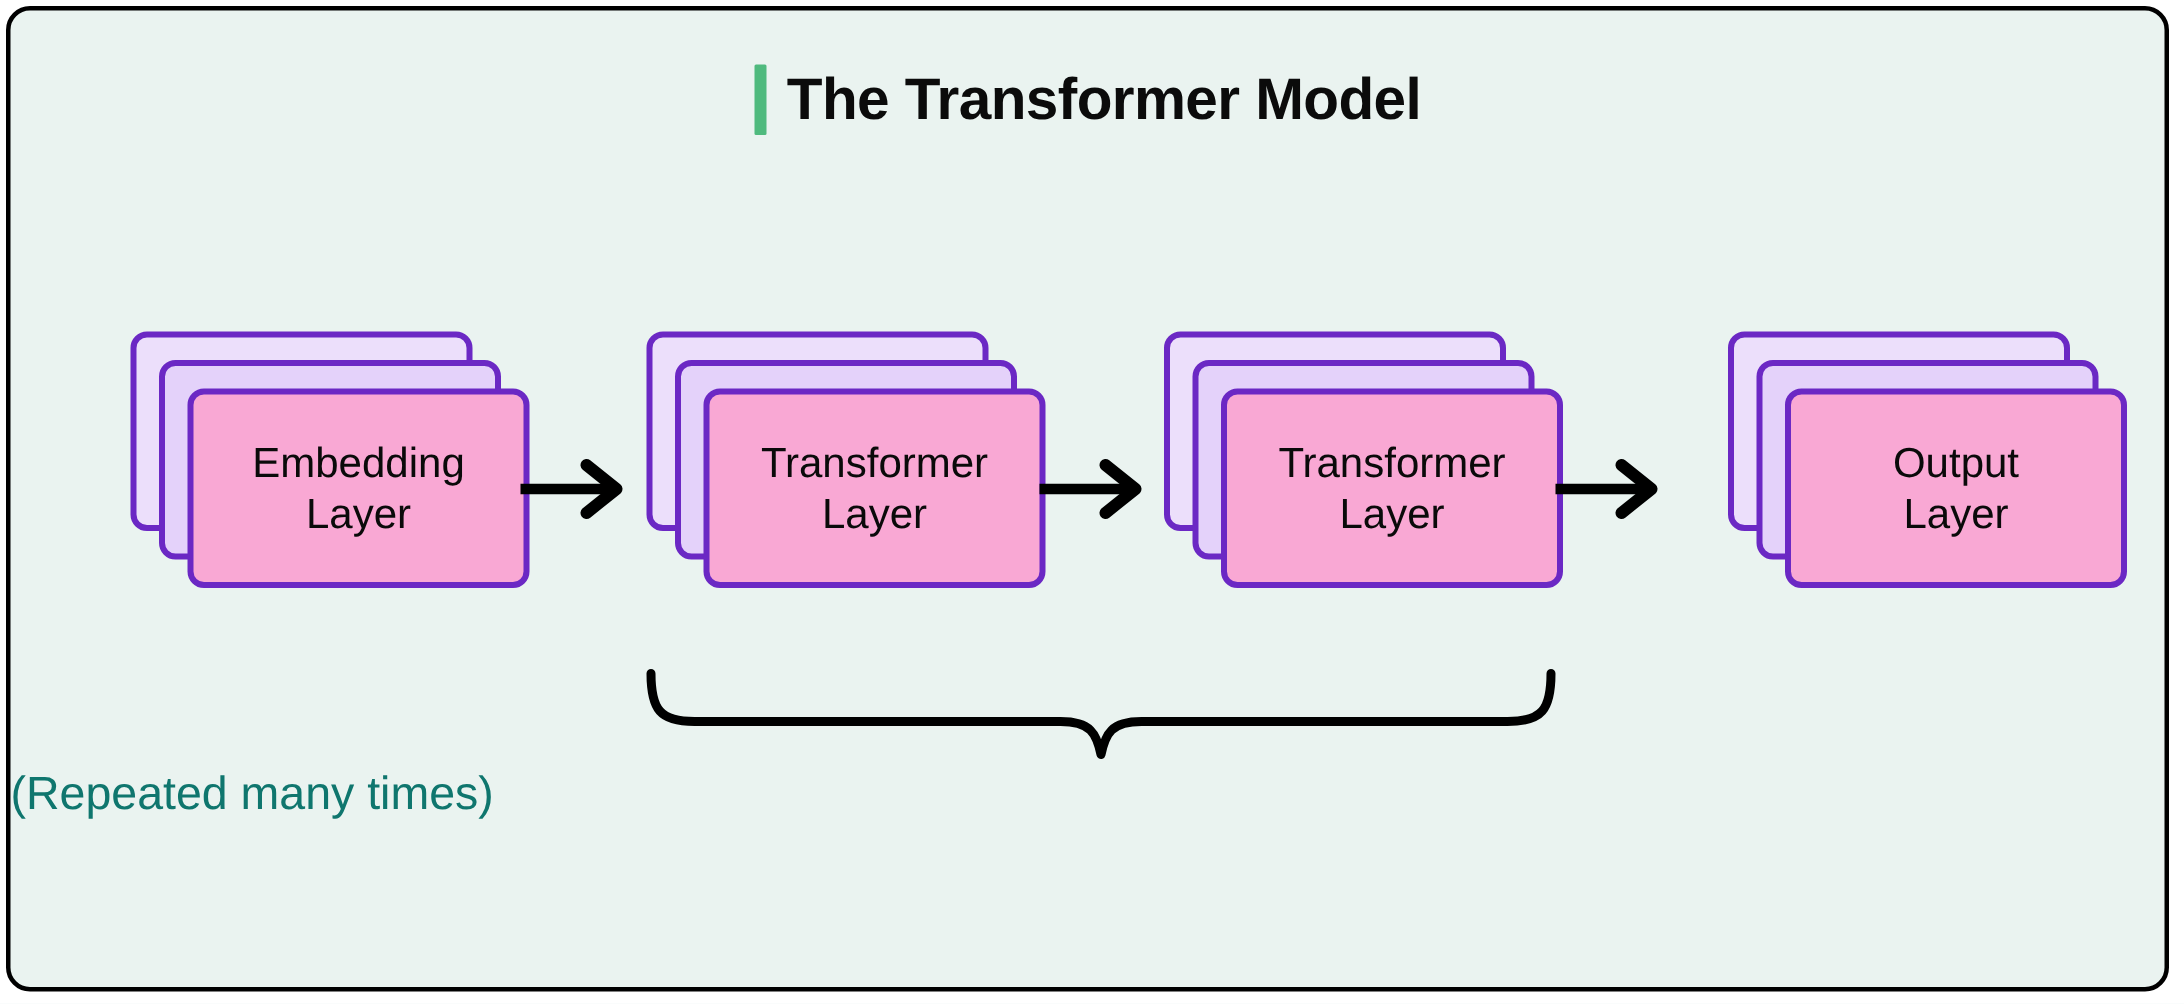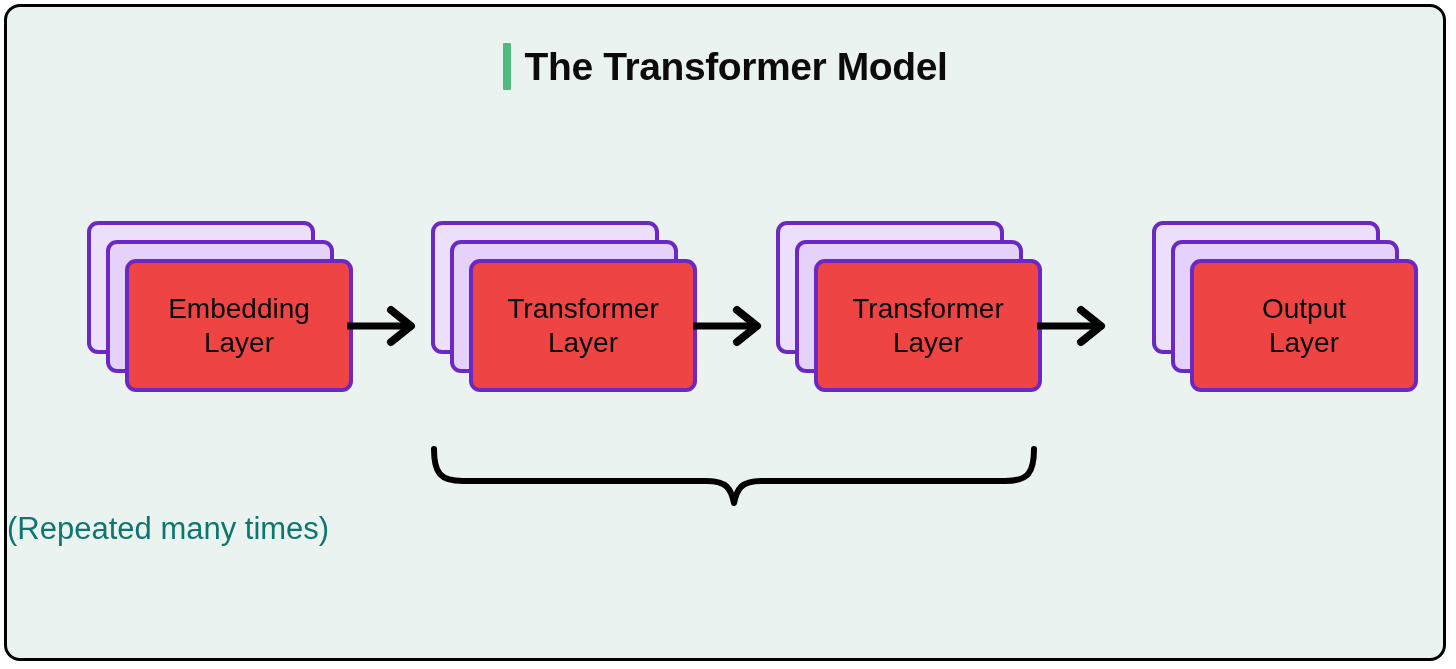--- a/index.html
+++ b/index.html
@@ -72,21 +72,21 @@
   .card {
     position: absolute;
     box-sizing: border-box;
     width: 228px;
     height: 133px;
     border: 4px solid #6b28c4;
     border-radius: 11px;
   }
   .card.back  { left: 0px;  top: 0px;  background: #ecdffb; }
   .card.mid   { left: 19px; top: 19px; background: #e4d2fa; }
-  .card.front { left: 38px; top: 38px; background: #ef4444;
+  .card.front { left: 38px; top: 38px; background: #f9a8d4;
                 display: flex; align-items: center; justify-content: center; }
   .card-label {
     font-size: 28px;
     line-height: 1.18;
     color: #0a0a0a;
     text-align: center;
     white-space: pre-line;
     padding: 0 6px;
   }
 

